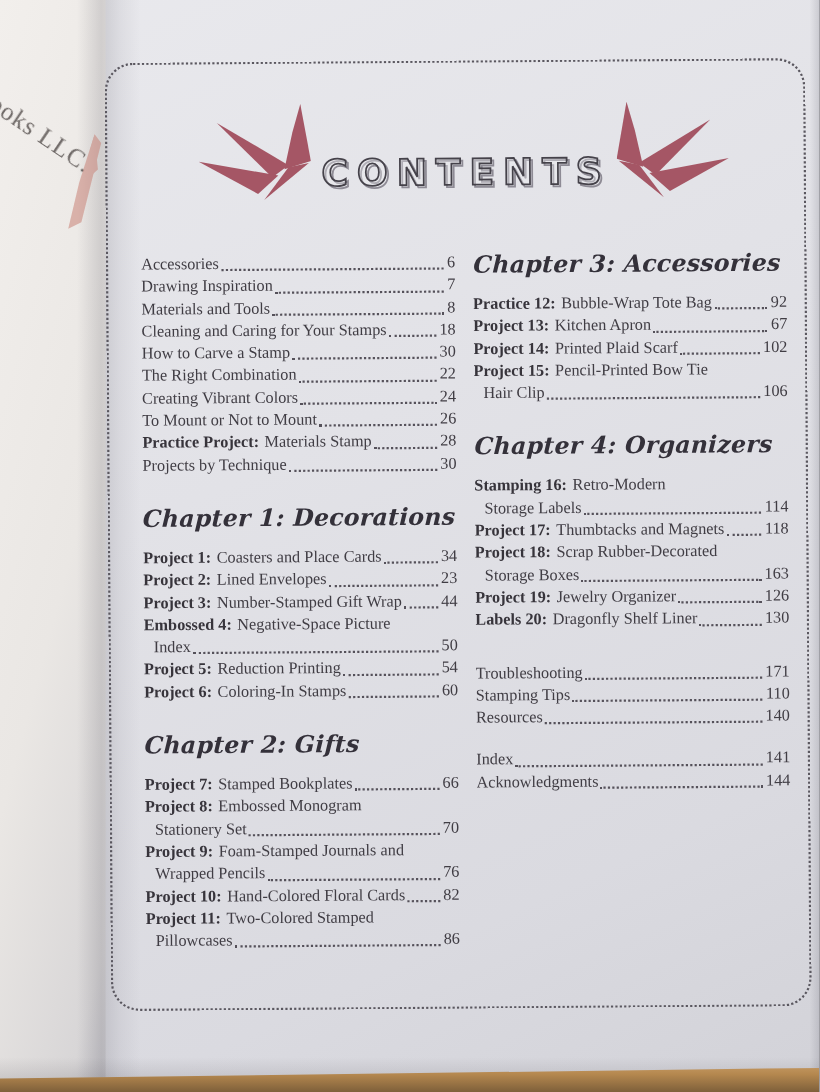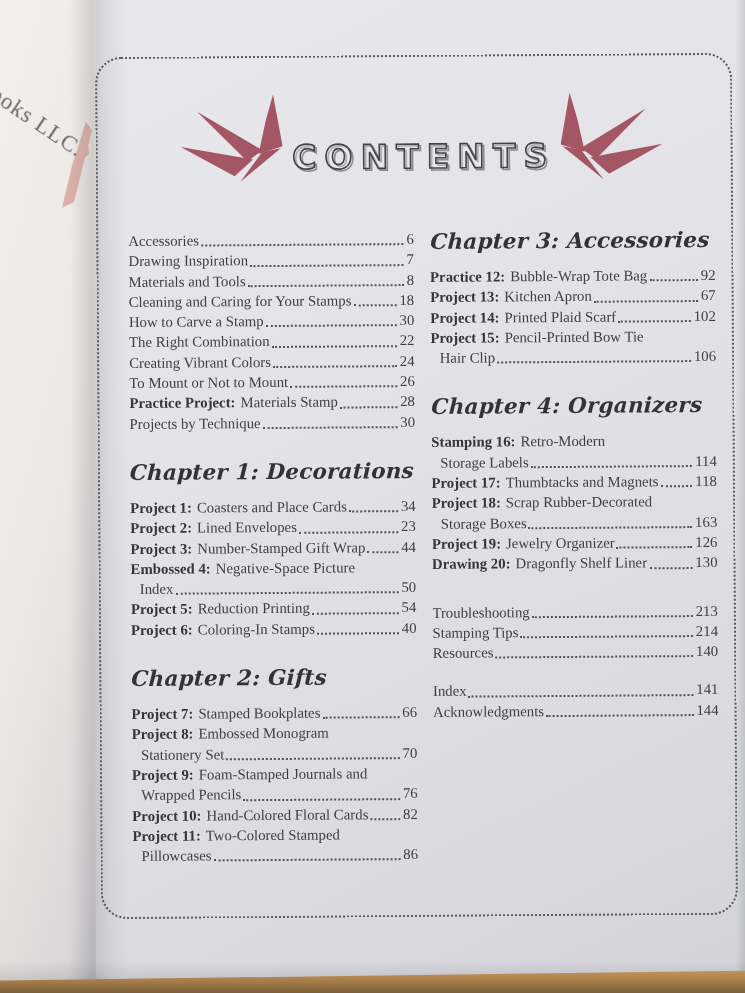--- a/index.html
+++ b/index.html
@@ -207,21 +207,21 @@
             <div class="toc-row">
               <span class="bold">Project 5:</span>
               <span class="label">Reduction Printing</span>
               <span class="leader"></span>
               <span class="pagenum">54</span>
             </div>
             <div class="toc-row">
               <span class="bold">Project 6:</span>
               <span class="label">Coloring-In Stamps</span>
               <span class="leader"></span>
-              <span class="pagenum">40</span>
+              <span class="pagenum">60</span>
             </div>
           </div>
           <div class="toc-section">
             <div class="chapter-heading">Chapter 2: Gifts</div>
             <div class="toc-row">
               <span class="bold">Project 7:</span>
               <span class="label">Stamped Bookplates</span>
               <span class="leader"></span>
               <span class="pagenum">66</span>
             </div>
@@ -317,36 +317,36 @@
               <span class="leader"></span>
               <span class="pagenum">163</span>
             </div>
             <div class="toc-row">
               <span class="bold">Project 19:</span>
               <span class="label">Jewelry Organizer</span>
               <span class="leader"></span>
               <span class="pagenum">126</span>
             </div>
             <div class="toc-row">
-              <span class="bold">Drawing 20:</span>
+              <span class="bold">Labels 20:</span>
               <span class="label">Dragonfly Shelf Liner</span>
               <span class="leader"></span>
               <span class="pagenum">130</span>
             </div>
           </div>
           <div class="toc-section gap-large">
             <div class="toc-row">
               <span class="label">Troubleshooting</span>
               <span class="leader"></span>
-              <span class="pagenum">213</span>
+              <span class="pagenum">171</span>
             </div>
             <div class="toc-row">
               <span class="label">Stamping Tips</span>
               <span class="leader"></span>
-              <span class="pagenum">214</span>
+              <span class="pagenum">110</span>
             </div>
             <div class="toc-row">
               <span class="label">Resources</span>
               <span class="leader"></span>
               <span class="pagenum">140</span>
             </div>
           </div>
           <div class="toc-section gap-small">
             <div class="toc-row">
               <span class="label">Index</span>

